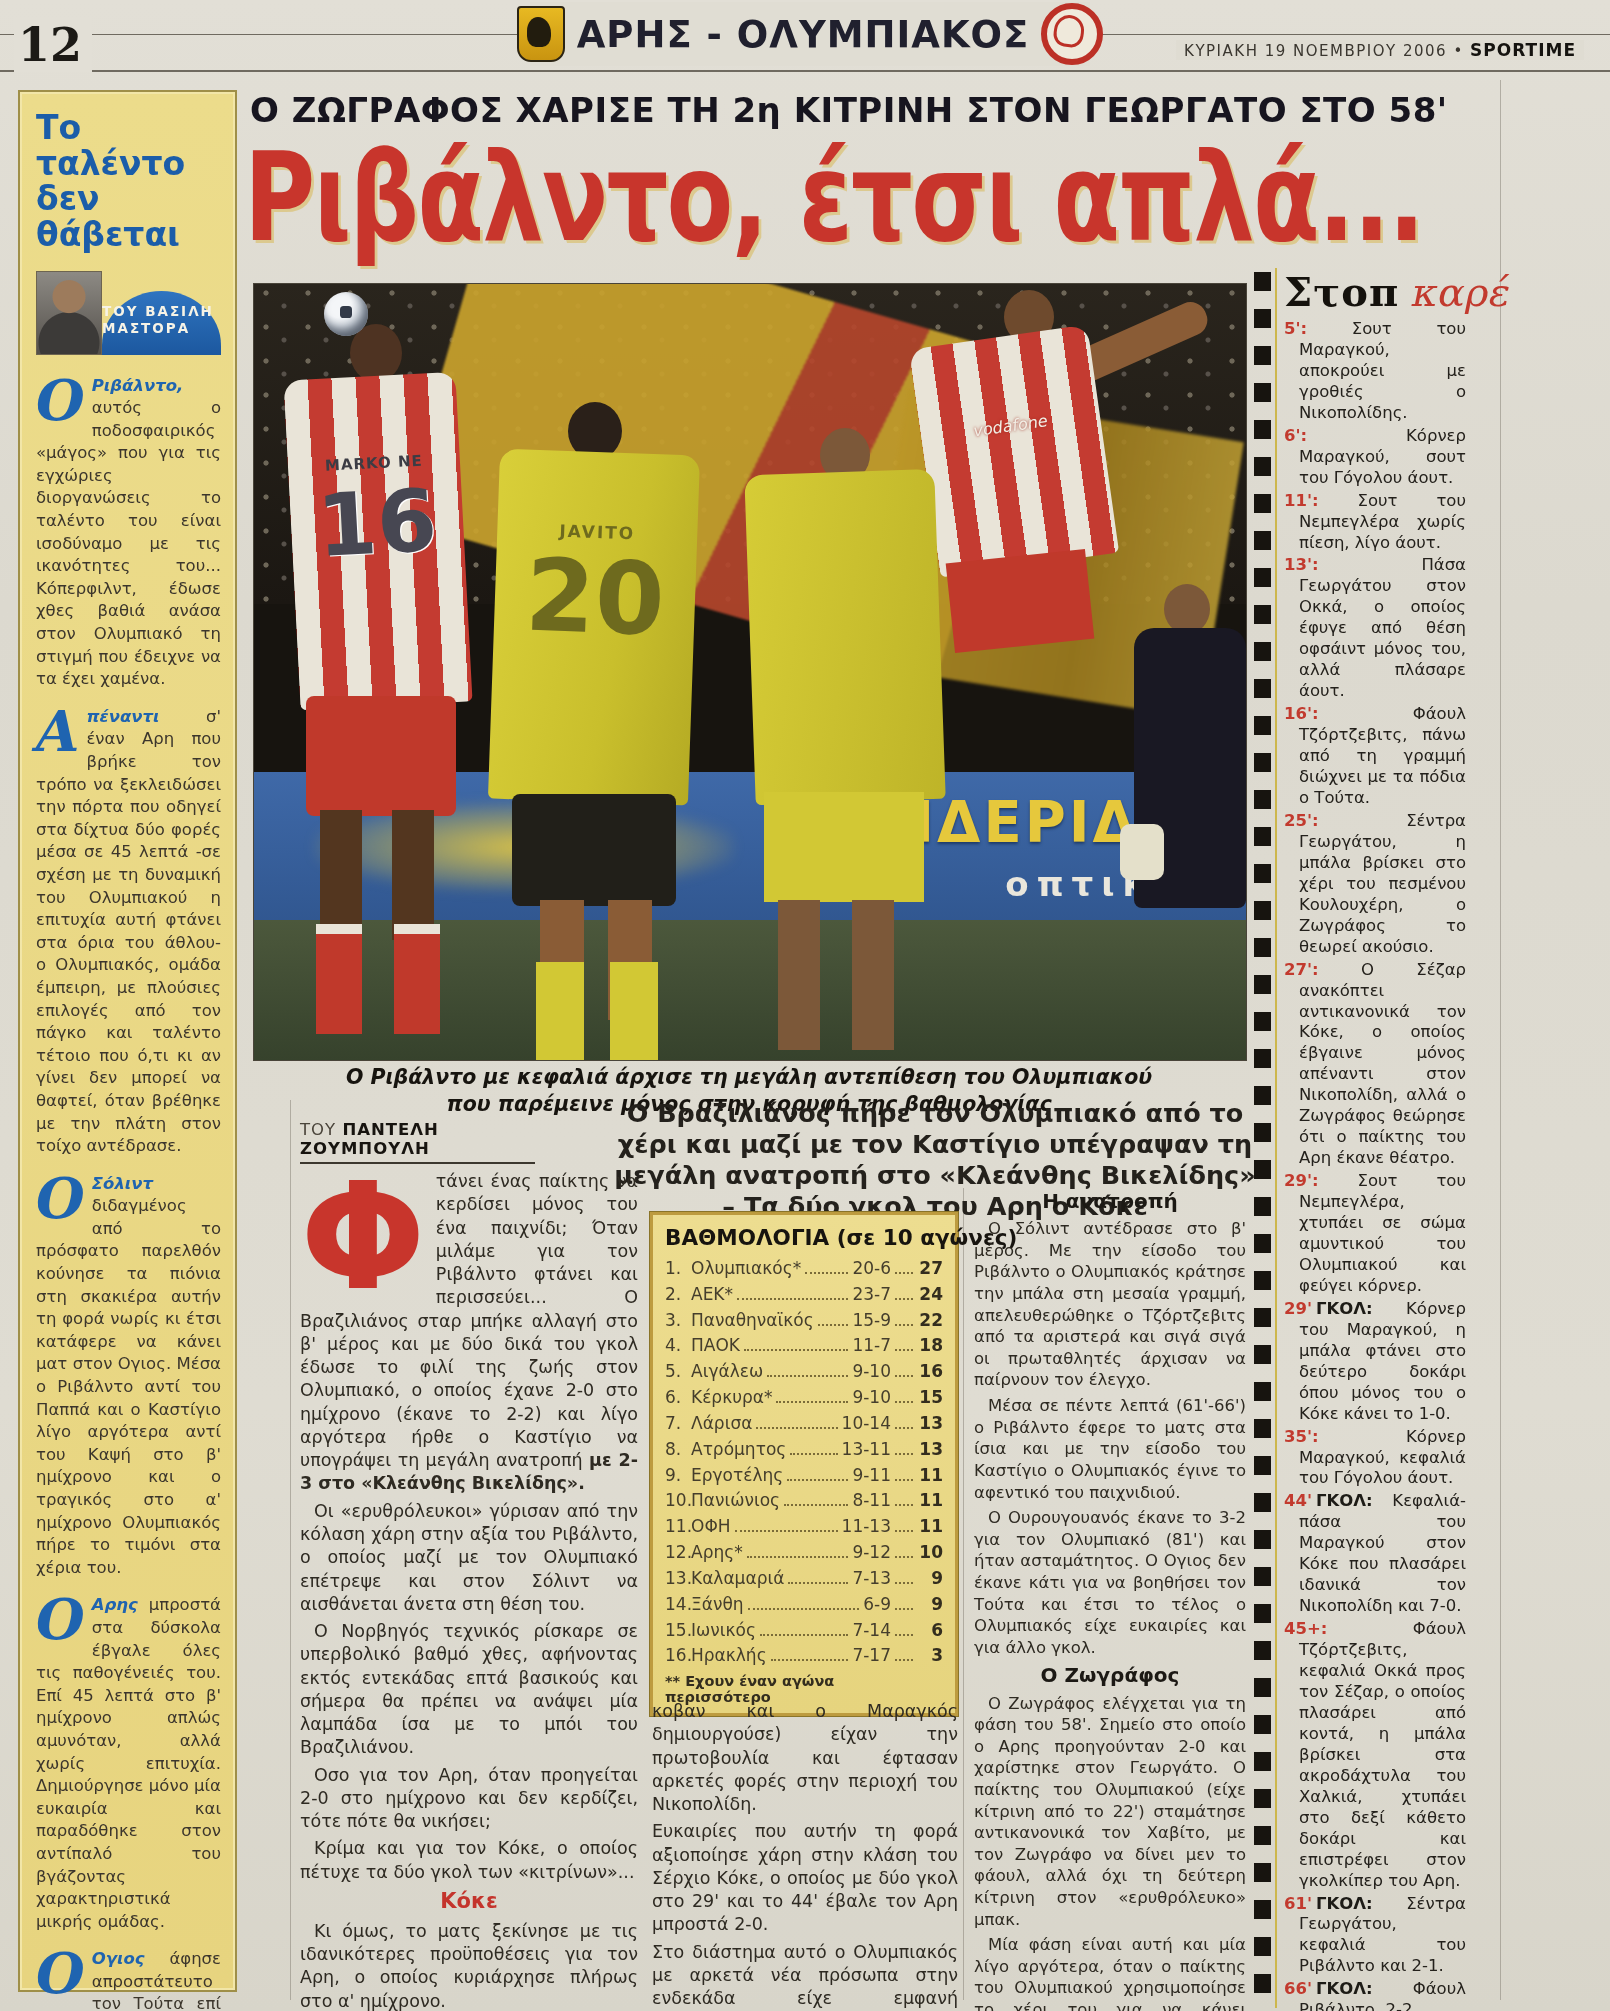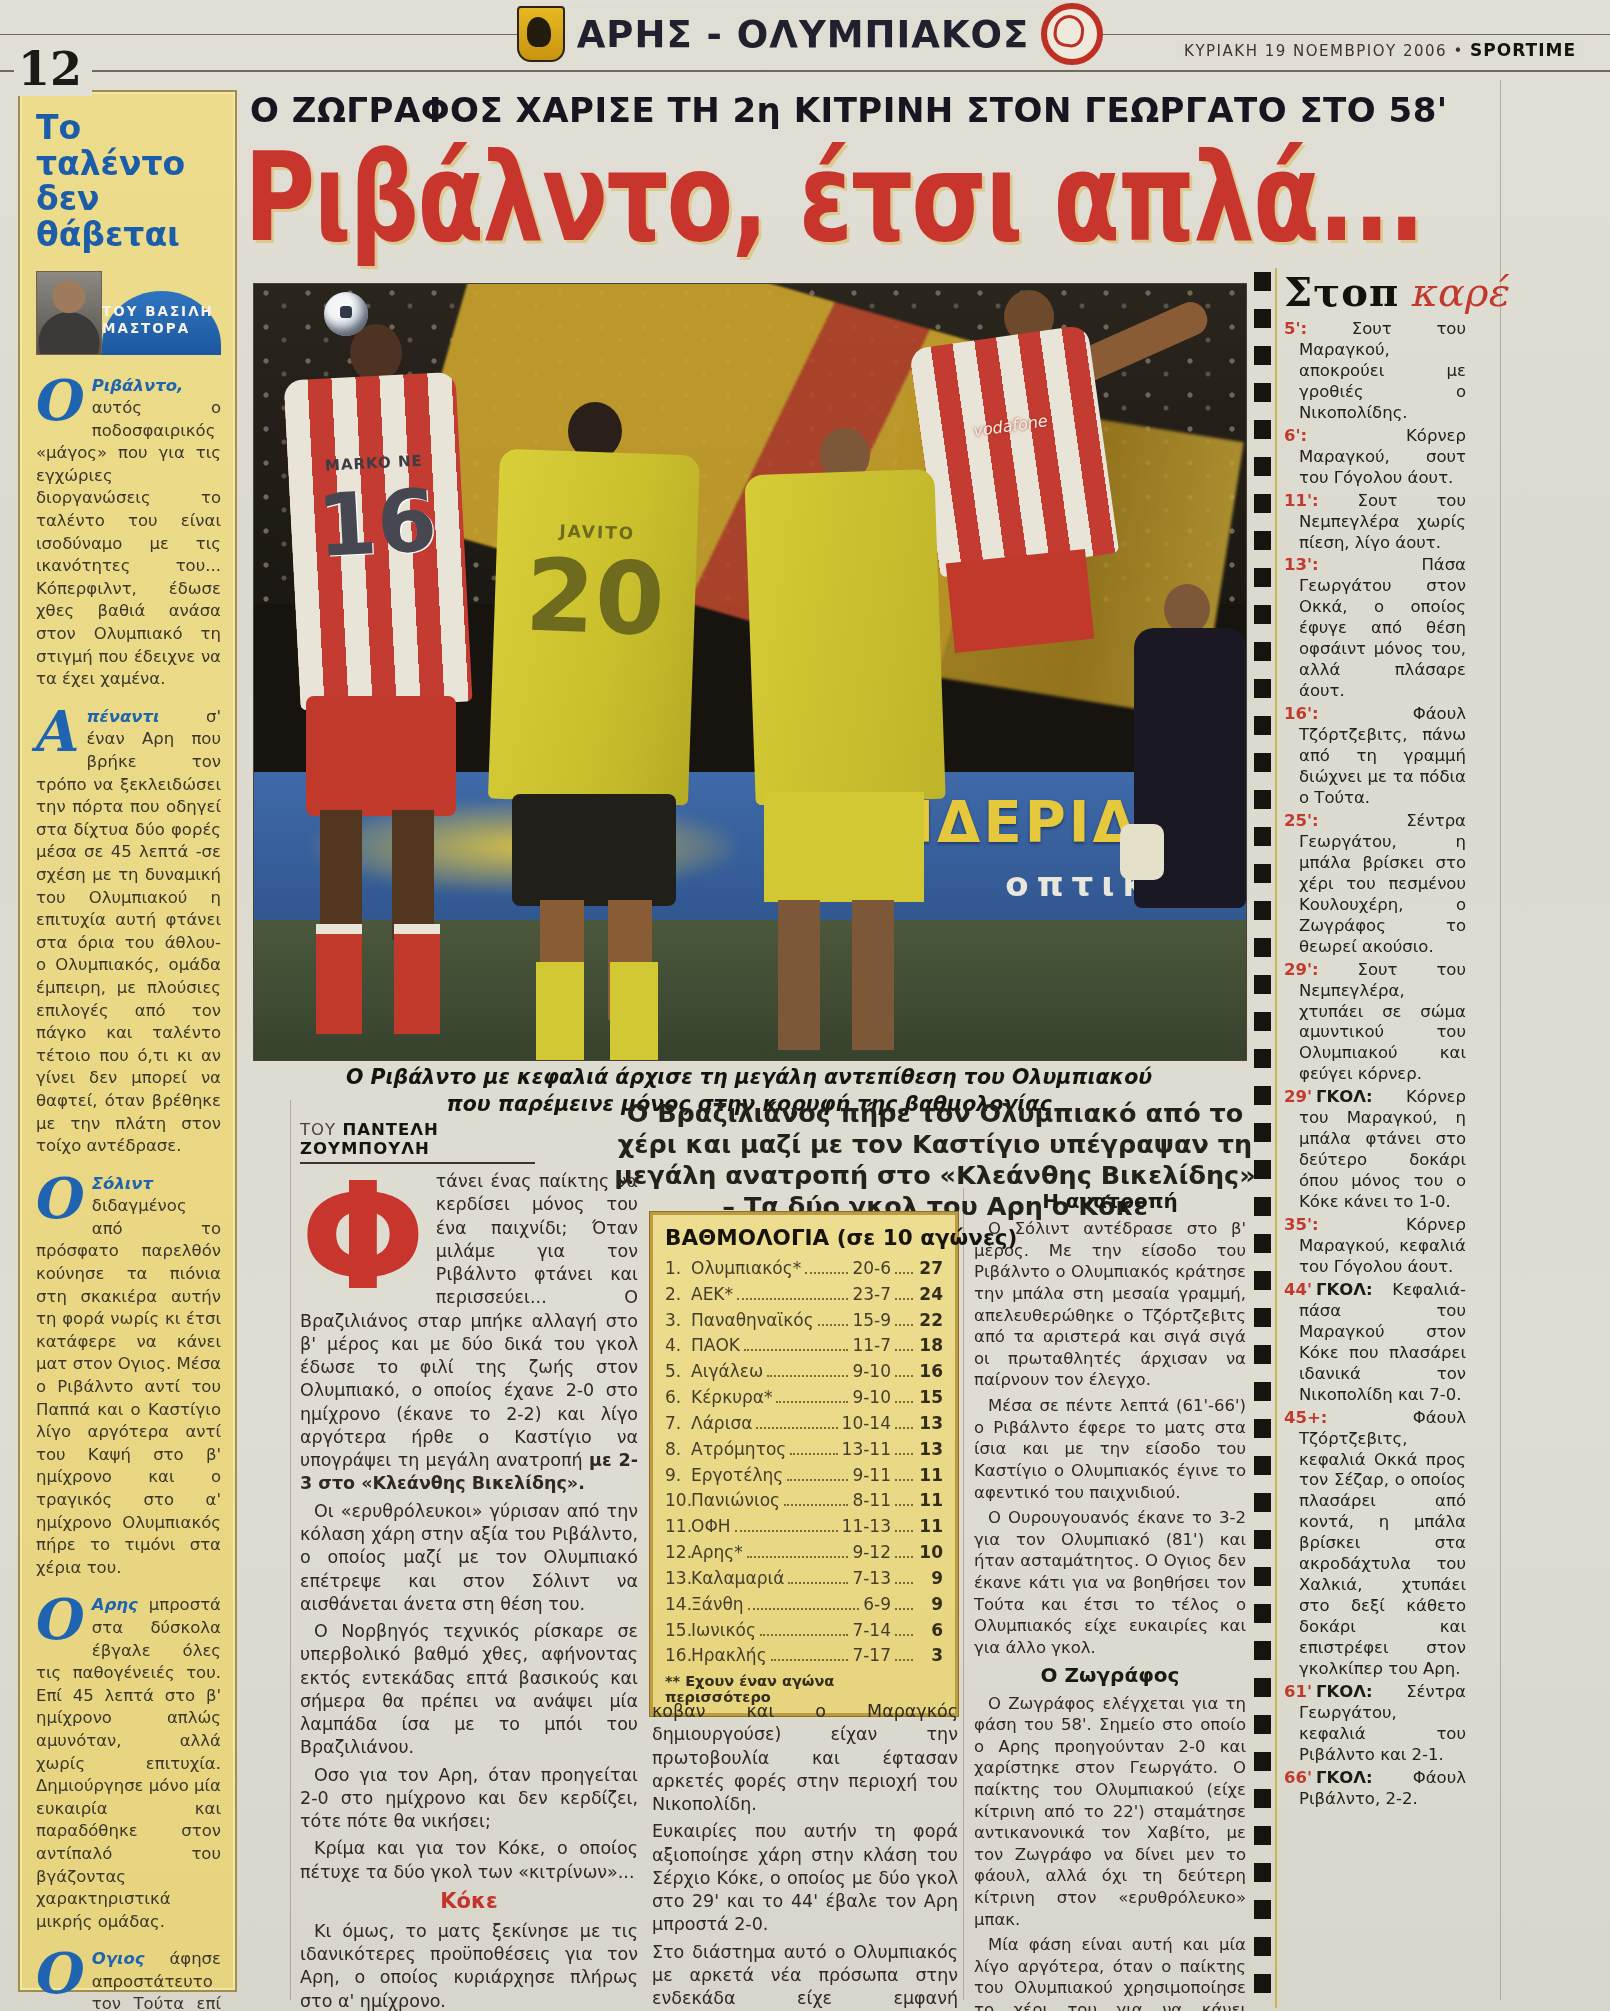--- a/index.html
+++ b/index.html
@@ -3,21 +3,21 @@
 <meta charset="utf-8">
 <style>
   html,body{margin:0;padding:0;background:#b8b5ac;}
   .sheet{position:relative;width:1610px;height:2011px;margin:0 auto;overflow:hidden;
     background:linear-gradient(180deg,#e2dfd6 0%,#dcd9cf 30%,#dfdcd2 70%,#d8d5ca 100%);
     font-family:"DejaVu Sans",sans-serif;color:#24211c;}
   .rule{position:absolute;background:#6f6a60;height:2px;}
   .vrule{position:absolute;background:#8b857a;width:1px;opacity:.55;}
 
   
-  .pageno{position:absolute;left:14px;top:18px;font:bold 46px "DejaVu Serif",serif;color:#1c1a16;background:#e2dfd6;padding:0 10px 0 4px;z-index:3;margin-top:24px;}
+  .pageno{position:absolute;left:14px;top:18px;font:bold 46px "DejaVu Serif",serif;color:#1c1a16;background:#e2dfd6;padding:0 10px 0 4px;z-index:3;}
   .masthead{position:absolute;left:530px;top:2px;width:560px;height:64px;display:flex;align-items:center;justify-content:center;gap:12px;background:#e0ddd3;z-index:3;}
   .matchup{font-weight:bold;font-size:37px;letter-spacing:1px;color:#20202e;white-space:nowrap;}
   .aris-logo{width:44px;height:52px;background:linear-gradient(180deg,#e7b922,#c99410);border:2px solid #2b2414;border-radius:4px 4px 14px 14px;position:relative;flex:none;}
   .aris-logo::after{content:"";position:absolute;left:8px;top:9px;width:24px;height:30px;background:#221c0e;border-radius:50% 60% 40% 40%;}
   .oly-logo{width:50px;height:50px;border-radius:50%;border:6px solid #bc3026;background:#efe9db;position:relative;flex:none;}
   .oly-logo::after{content:"";position:absolute;left:7px;top:6px;width:24px;height:26px;border:3px solid #bc3026;border-radius:50% 50% 40% 40%;transform:rotate(8deg);}
   .dateline{position:absolute;right:26px;top:40px;font-size:15px;letter-spacing:1.5px;color:#3a362f;background:#dfdcd2;padding:0 8px;z-index:3;white-space:nowrap;}
   .dateline b{font-size:17px;color:#15130f;letter-spacing:1px;}
 
   
@@ -462,20 +462,21 @@
         <p class="event"><b class="etime">6':</b> <span>Κόρνερ Μαραγκού, σουτ του Γόγολου άουτ.</span></p>
 
         <p class="event"><b class="etime">11':</b> <span>Σουτ του Νεμπεγλέρα χωρίς πίεση, λίγο άουτ.</span></p>
 
         <p class="event"><b class="etime">13':</b> <span>Πάσα Γεωργάτου στον Οκκά, ο οποίος έφυγε από θέση οφσάιντ μόνος του, αλλά πλάσαρε άουτ.</span></p>
 
         <p class="event"><b class="etime">16':</b> <span>Φάουλ Τζόρτζεβιτς, πάνω από τη γραμμή διώχνει με τα πόδια ο Τούτα.</span></p>
 
         <p class="event"><b class="etime">25':</b> <span>Σέντρα Γεωργάτου, η μπάλα βρίσκει στο χέρι του πεσμένου Κουλουχέρη, ο Ζωγράφος το θεωρεί ακούσιο.</span></p>
 
+        <p class="event"><b class="etime">27':</b> <span>Ο Σέζαρ ανακόπτει αντικανονικά τον Κόκε, ο οποίος έβγαινε μόνος απέναντι στον Νικοπολίδη, αλλά ο Ζωγράφος θεώρησε ότι ο παίκτης του Αρη έκανε θέατρο.</span></p>
 
         <p class="event"><b class="etime">29':</b> <span>Σουτ του Νεμπεγλέρα, χτυπάει σε σώμα αμυντικού του Ολυμπιακού και φεύγει κόρνερ.</span></p>
 
         <p class="event"><b class="etime">29'</b><b class="egoal">ΓΚΟΛ:</b> <span>Κόρνερ του Μαραγκού, η μπάλα φτάνει στο δεύτερο δοκάρι όπου μόνος του ο Κόκε κάνει το 1-0.</span></p>
 
         <p class="event"><b class="etime">35':</b> <span>Κόρνερ Μαραγκού, κεφαλιά του Γόγολου άουτ.</span></p>
 
         <p class="event"><b class="etime">44'</b><b class="egoal">ΓΚΟΛ:</b> <span>Κεφαλιά-πάσα του Μαραγκού στον Κόκε που πλασάρει ιδανικά τον Νικοπολίδη και 7-0.</span></p>
 
         <p class="event"><b class="etime">45+:</b> <span>Φάουλ Τζόρτζεβιτς, κεφαλιά Οκκά προς τον Σέζαρ, ο οποίος πλασάρει από κοντά, η μπάλα βρίσκει στα ακροδάχτυλα του Χαλκιά, χτυπάει στο δεξί κάθετο δοκάρι και επιστρέφει στον γκολκίπερ του Αρη.</span></p>

